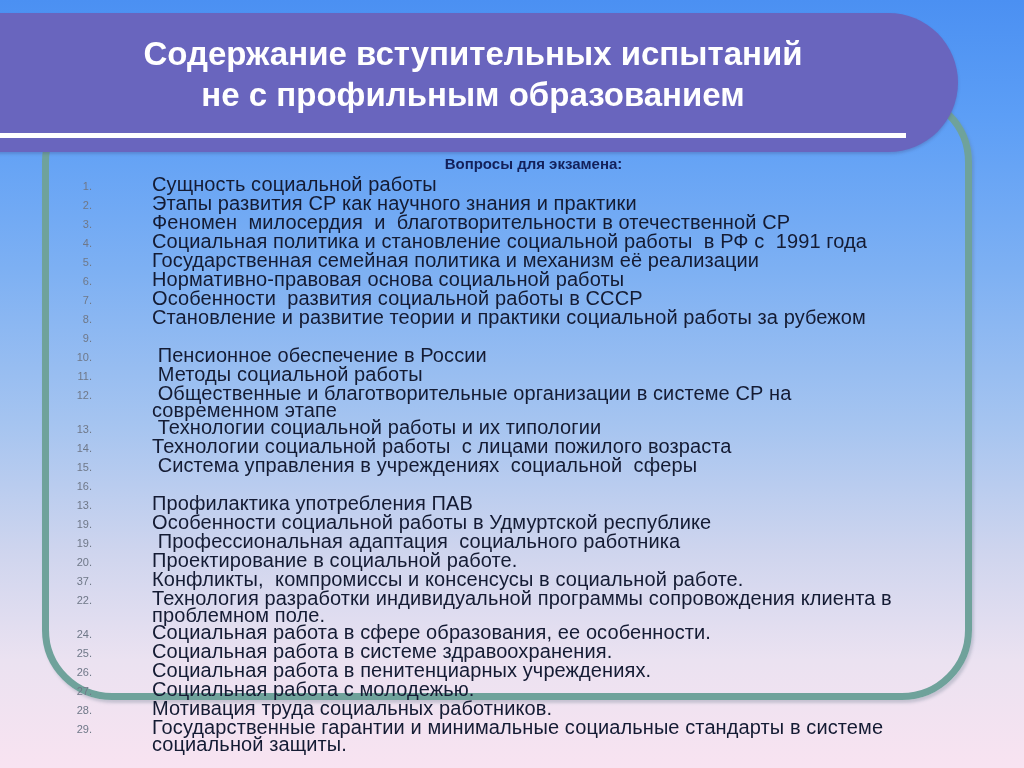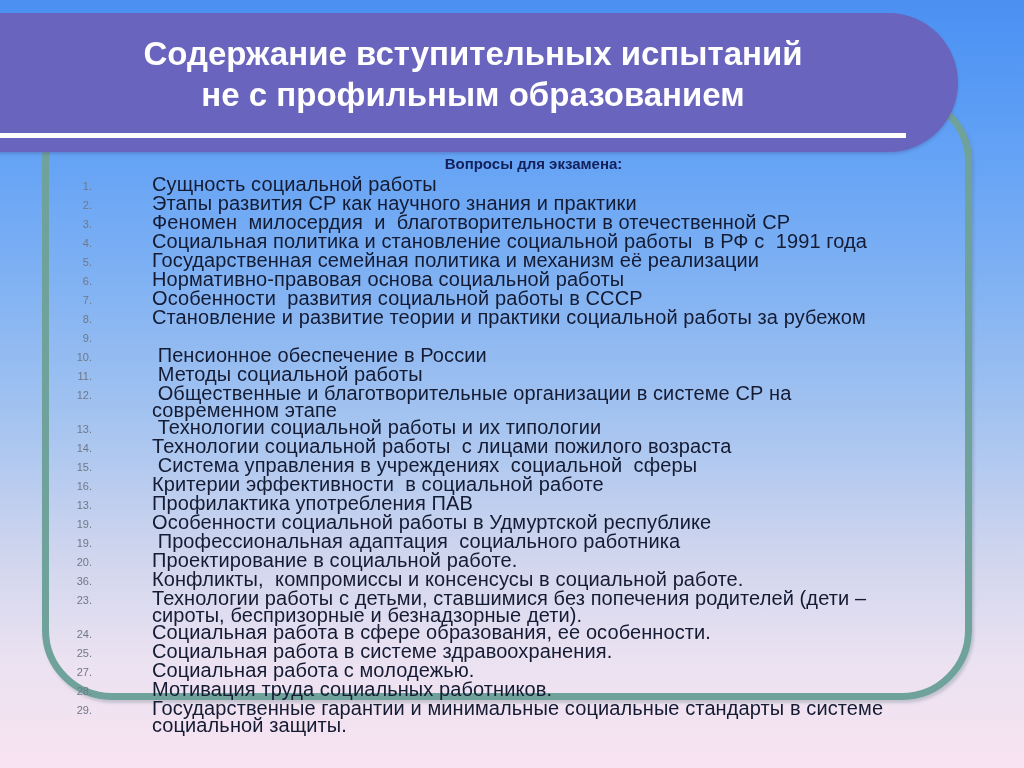--- a/index.html
+++ b/index.html
@@ -128,53 +128,56 @@
       <div class="row">
         <span class="num">14.</span>
         <span class="txt">Технологии социальной работы  с лицами пожилого возраста</span>
       </div>
       <div class="row">
         <span class="num">15.</span>
         <span class="txt"> Система управления в учреждениях  социальной  сферы</span>
       </div>
       <div class="row">
         <span class="num">16.</span>
-        <span class="txt">Критерии эффективности  в социальной работе</span>
       </div>
       <div class="row">
         <span class="num">13.</span>
         <span class="txt">Профилактика употребления ПАВ</span>
       </div>
       <div class="row">
         <span class="num">19.</span>
         <span class="txt">Особенности социальной работы в Удмуртской республике</span>
       </div>
       <div class="row">
         <span class="num">19.</span>
         <span class="txt"> Профессиональная адаптация  социального работника</span>
       </div>
       <div class="row">
         <span class="num">20.</span>
         <span class="txt">Проектирование в социальной работе.</span>
       </div>
       <div class="row">
-        <span class="num">36.</span>
+        <span class="num">37.</span>
         <span class="txt">Конфликты,  компромиссы и консенсусы в социальной работе.</span>
       </div>
       <div class="row">
-        <span class="num">23.</span>
-        <span class="txt">Технологии работы с детьми, ставшимися без попечения родителей (дети – сироты, беспризорные и безнадзорные дети).</span>
+        <span class="num">22.</span>
+        <span class="txt">Технология разработки индивидуальной программы сопровождения клиента в проблемном поле.</span>
       </div>
       <div class="row">
         <span class="num">24.</span>
         <span class="txt">Социальная работа в сфере образования, ее особенности.</span>
       </div>
       <div class="row">
         <span class="num">25.</span>
         <span class="txt">Социальная работа в системе здравоохранения.</span>
+      </div>
+      <div class="row">
+        <span class="num">26.</span>
+        <span class="txt">Социальная работа в пенитенциарных учреждениях.</span>
       </div>
       <div class="row">
         <span class="num">27.</span>
         <span class="txt">Социальная работа с молодежью.</span>
       </div>
       <div class="row">
         <span class="num">28.</span>
         <span class="txt">Мотивация труда социальных работников.</span>
       </div>
       <div class="row">

